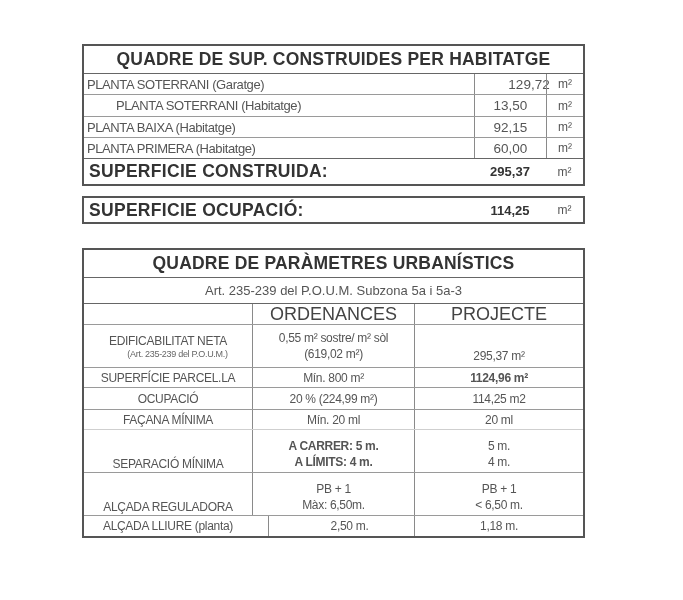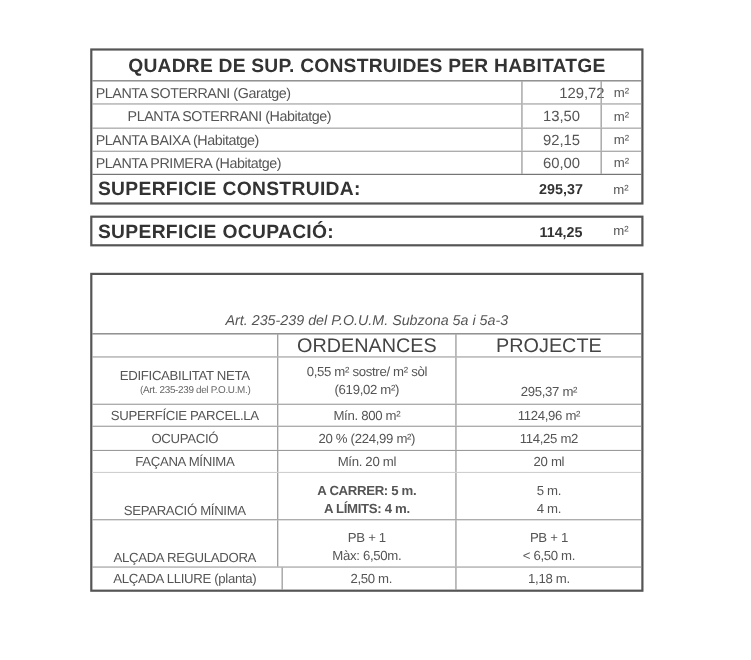--- a/index.html
+++ b/index.html
@@ -13,21 +13,21 @@
   }
   .row { position:absolute; left:0; right:0; box-sizing:border-box; border-bottom:1px solid #9a9a9a; }
   .cell { position:absolute; top:0; bottom:0; box-sizing:border-box; display:flex; align-items:center; }
   .vl { border-left:1px solid #8a8a8a; }
   .title { font-weight:bold; font-size:17.5px; color:#333; justify-content:center; left:0; right:0; letter-spacing:0.2px; }
   .lbl { font-size:13px; color:#555; padding-left:3px; white-space:nowrap; letter-spacing:-0.4px; }
   .num { font-size:13.5px; color:#555; justify-content:center; }
   .unit { font-size:12px; color:#555; justify-content:center; }
   .big { font-weight:bold; font-size:17.5px; color:#333; padding-left:5px; letter-spacing:0.3px; }
   .bignum { font-weight:bold; font-size:13px; color:#333; justify-content:center; }
-  .sub { font-size:13px; color:#555; justify-content:center; left:0; right:0;font-style:italic; }
+  .sub { font-size:13px; color:#555; justify-content:center; left:0; right:0; }
   .c { justify-content:center; text-align:center; flex-direction:column; }
   .t12 { font-size:12px; color:#555; line-height:16px; letter-spacing:-0.3px; }
   .t9 { font-size:9px; color:#666; letter-spacing:-0.3px;padding-left:19px; }
   .hdr { font-size:18px; color:#444; }
   .top { justify-content:flex-end; padding-top:2px; }
 </style>
 </head>
 <body>
 
 <div class="box" style="top:44px;height:142px;">
@@ -63,20 +63,23 @@
 
 <div class="box" style="top:196px;height:28px;">
   <div class="row" style="top:0;bottom:0;border-bottom:none;">
     <div class="cell big" style="left:0;width:390px;">SUPERFICIE OCUPACIÓ:</div>
     <div class="cell bignum" style="left:390px;width:72px;">114,25</div>
     <div class="cell unit" style="left:462px;right:0;">m²</div>
   </div>
 </div>
 
 <div class="box" style="top:248px;height:290px;">
+  <div class="row" style="top:0;height:28px;border-bottom:1.5px solid #666;">
+    <div class="cell title">QUADRE DE PARÀMETRES URBANÍSTICS</div>
+  </div>
   <div class="row" style="top:28px;height:26px;border-bottom:1.5px solid #666;">
     <div class="cell sub">Art. 235-239 del P.O.U.M. Subzona 5a i 5a-3</div>
   </div>
 
   <div class="row" style="top:54px;height:21px;">
     <div class="cell c hdr" style="left:0;width:168px;"></div>
     <div class="cell c hdr vl" style="left:168px;width:162px;">ORDENANCES</div>
     <div class="cell c hdr vl" style="left:330px;right:0;">PROJECTE</div>
   </div>
 
@@ -94,21 +97,21 @@
     </div>
   </div>
 
   <div class="row" style="top:118px;height:20px;">
     <div class="cell c" style="left:0;width:168px;">
         <span class="t12">SUPERFÍCIE PARCEL.LA</span>
       </div>
     <div class="cell c vl" style="left:168px;width:162px;">
         <span class="t12">Mín. 800 m²</span>
       </div>
-    <div class="cell c vl" style="left:330px;right:0;">
+    <div class="cell c vl" style="left:330px;right:0;font-weight:bold;">
         <span class="t12">1124,96 m²</span>
       </div>
   </div>
 
   <div class="row" style="top:138px;height:22px;">
     <div class="cell c" style="left:0;width:168px;">
         <span class="t12">OCUPACIÓ</span>
       </div>
     <div class="cell c vl" style="left:168px;width:162px;">
         <span class="t12">20 % (224,99 m²)</span>
@@ -155,20 +158,20 @@
     <div class="cell c vl" style="left:330px;right:0;padding-top:6px;">
       <span class="t12">PB + 1</span>
       <span class="t12">&lt; 6,50 m.</span>
     </div>
   </div>
 
   <div class="row" style="top:266px;height:20px;border-bottom:none;">
     <div class="cell c" style="left:0;width:168px;">
         <span class="t12">ALÇADA LLIURE (planta)</span>
       </div>
-    <div class="cell c vl" style="left:172px;width:162px;">
+    <div class="cell c vl" style="left:184px;width:162px;">
         <span class="t12">2,50 m.</span>
       </div>
     <div class="cell c vl" style="left:330px;right:0;">
         <span class="t12">1,18 m.</span>
       </div>
   </div>
 </div>
 
 </body></html>

